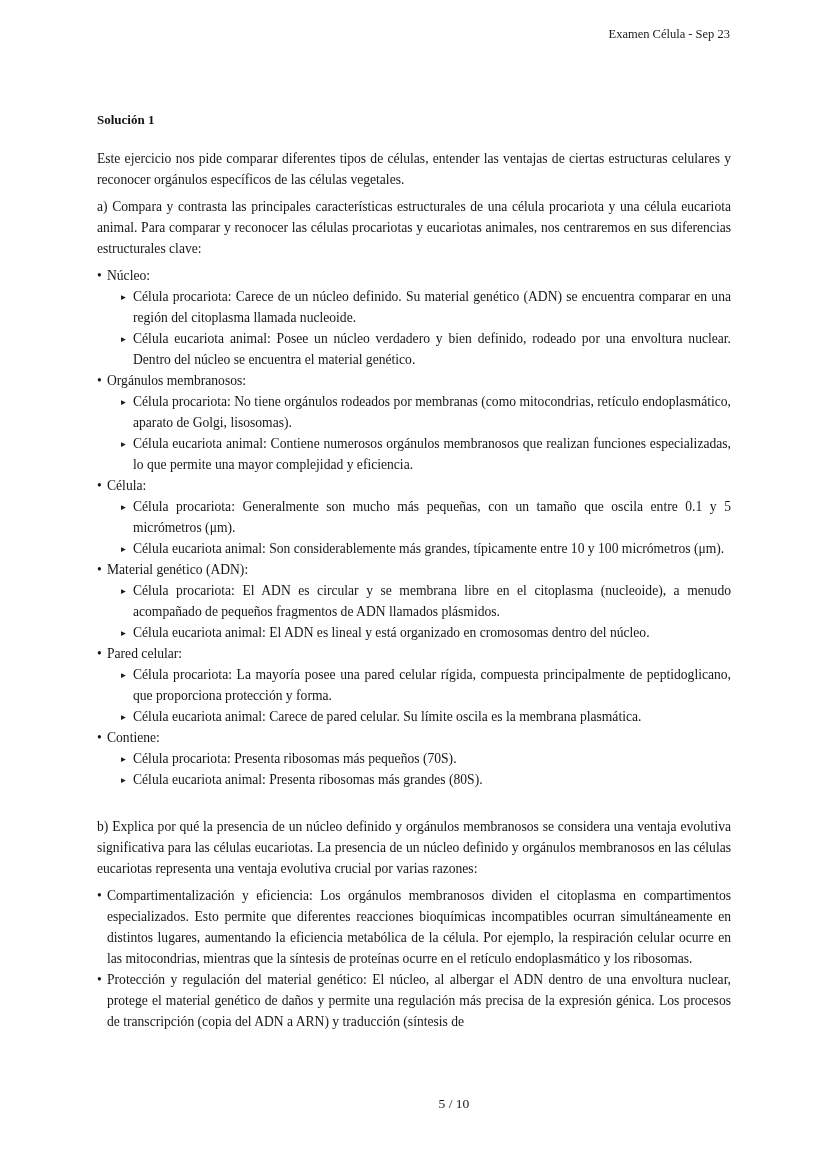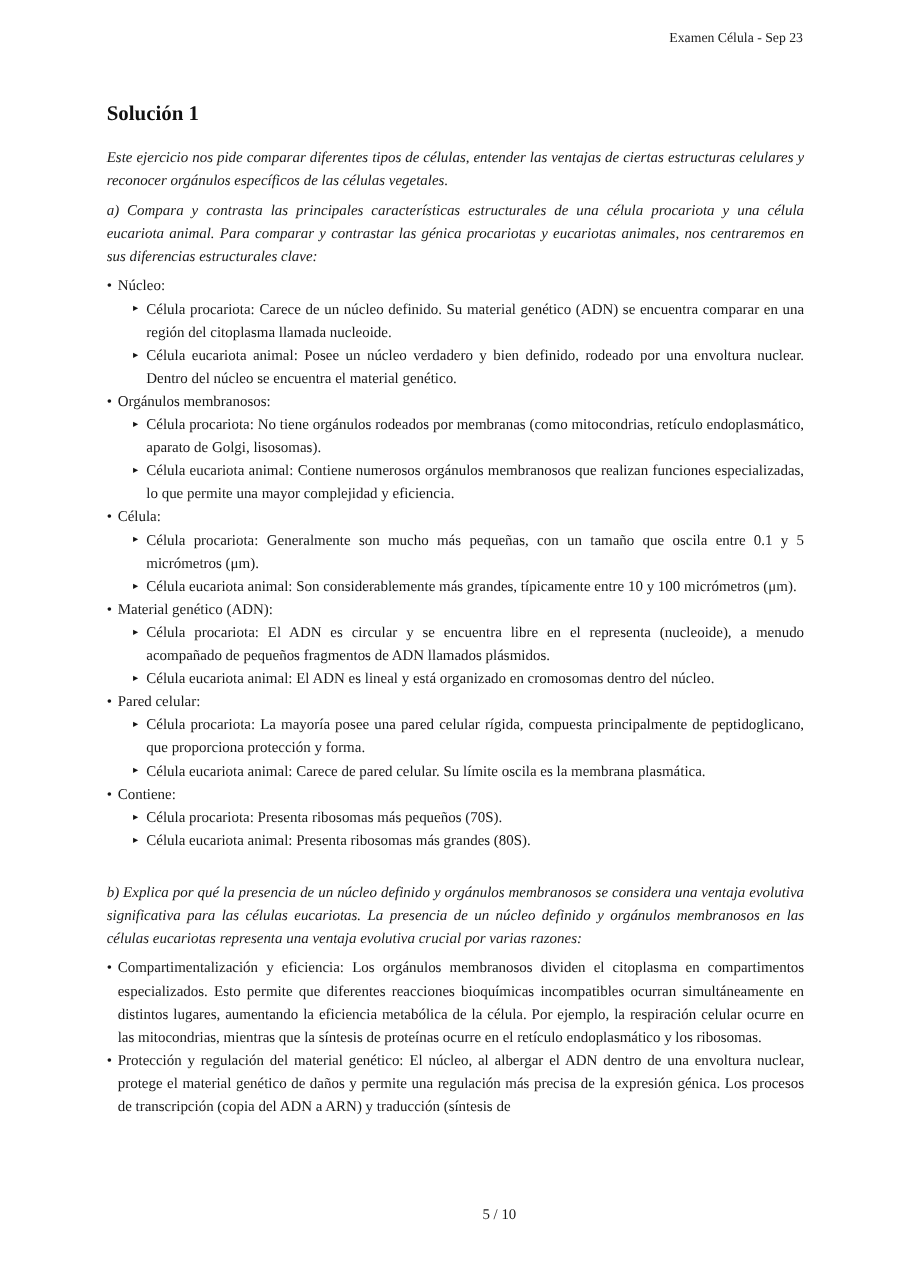--- a/index.html
+++ b/index.html
@@ -24,32 +24,31 @@
     line-height: 15px;
     color: #1b1b1b;
   }
   .content {
     position: absolute;
     left: 97px;
     top: 92px;
     width: 634px;
   }
   .doc-title {
-    font-size: 19px;
+    font-size: 13px;
     font-weight: 700;
     line-height: 24px;
-    margin: 0 0 16px 0;
+    margin: 16px 0 16px 0;
     color: #111;
   }
   .para {
     font-size: 13.6px;
     line-height: 21px;
     text-align: justify;
     margin: 0 0 6px 0;
-    font-style: italic;
   }
   ul.lvl1 {
     list-style: none;
     margin: 0 0 6px 0;
     padding: 0;
     font-size: 13.6px;
     line-height: 21px;
   }
   ul.lvl2 {
     list-style: none;
@@ -100,37 +99,37 @@
 <div class="page">
 
   <div class="running-header">Examen Célula - Sep 23</div>
 
   <div class="content">
 
     <h1 class="doc-title">Solución 1</h1>
 
     <p class="para">Este ejercicio nos pide comparar diferentes tipos de células, entender las ventajas de ciertas estructuras celulares y reconocer orgánulos específicos de las células vegetales.</p>
 
-    <p class="para">a) Compara y contrasta las principales características estructurales de una célula procariota y una célula eucariota animal. Para comparar y contrastar las génica procariotas y eucariotas animales, nos centraremos en sus diferencias estructurales clave:</p>
+    <p class="para">a) Compara y contrasta las principales características estructurales de una célula procariota y una célula eucariota animal. Para comparar y reconocer las células procariotas y eucariotas animales, nos centraremos en sus diferencias estructurales clave:</p>
 
     <ul class="lvl1" id="list-a">
         <li class="item1"><span class="marker1">•</span><span class="item-label">Núcleo:</span><ul class="lvl2">
             <li class="item2"><span class="marker2">▸</span><span class="item-label">Célula procariota:</span> <span class="item-text">Carece de un núcleo definido. Su material genético (ADN) se encuentra comparar en una región del citoplasma llamada nucleoide.</span></li>
             <li class="item2"><span class="marker2">▸</span><span class="item-label">Célula eucariota animal:</span> <span class="item-text">Posee un núcleo verdadero y bien definido, rodeado por una envoltura nuclear. Dentro del núcleo se encuentra el material genético.</span></li>
           </ul></li>
         <li class="item1"><span class="marker1">•</span><span class="item-label">Orgánulos membranosos:</span><ul class="lvl2">
             <li class="item2"><span class="marker2">▸</span><span class="item-label">Célula procariota:</span> <span class="item-text">No tiene orgánulos rodeados por membranas (como mitocondrias, retículo endoplasmático, aparato de Golgi, lisosomas).</span></li>
             <li class="item2"><span class="marker2">▸</span><span class="item-label">Célula eucariota animal:</span> <span class="item-text">Contiene numerosos orgánulos membranosos que realizan funciones especializadas, lo que permite una mayor complejidad y eficiencia.</span></li>
           </ul></li>
         <li class="item1"><span class="marker1">•</span><span class="item-label">Célula:</span><ul class="lvl2">
             <li class="item2"><span class="marker2">▸</span><span class="item-label">Célula procariota:</span> <span class="item-text">Generalmente son mucho más pequeñas, con un tamaño que oscila entre 0.1 y 5 micrómetros (μm).</span></li>
             <li class="item2"><span class="marker2">▸</span><span class="item-label">Célula eucariota animal:</span> <span class="item-text">Son considerablemente más grandes, típicamente entre 10 y 100 micrómetros (μm).</span></li>
           </ul></li>
         <li class="item1"><span class="marker1">•</span><span class="item-label">Material genético (ADN):</span><ul class="lvl2">
-            <li class="item2"><span class="marker2">▸</span><span class="item-label">Célula procariota:</span> <span class="item-text">El ADN es circular y se encuentra libre en el representa (nucleoide), a menudo acompañado de pequeños fragmentos de ADN llamados plásmidos.</span></li>
+            <li class="item2"><span class="marker2">▸</span><span class="item-label">Célula procariota:</span> <span class="item-text">El ADN es circular y se membrana libre en el citoplasma (nucleoide), a menudo acompañado de pequeños fragmentos de ADN llamados plásmidos.</span></li>
             <li class="item2"><span class="marker2">▸</span><span class="item-label">Célula eucariota animal:</span> <span class="item-text">El ADN es lineal y está organizado en cromosomas dentro del núcleo.</span></li>
           </ul></li>
         <li class="item1"><span class="marker1">•</span><span class="item-label">Pared celular:</span><ul class="lvl2">
             <li class="item2"><span class="marker2">▸</span><span class="item-label">Célula procariota:</span> <span class="item-text">La mayoría posee una pared celular rígida, compuesta principalmente de peptidoglicano, que proporciona protección y forma.</span></li>
             <li class="item2"><span class="marker2">▸</span><span class="item-label">Célula eucariota animal:</span> <span class="item-text">Carece de pared celular. Su límite oscila es la membrana plasmática.</span></li>
           </ul></li>
         <li class="item1"><span class="marker1">•</span><span class="item-label">Contiene:</span><ul class="lvl2">
             <li class="item2"><span class="marker2">▸</span><span class="item-label">Célula procariota:</span> <span class="item-text">Presenta ribosomas más pequeños (70S).</span></li>
             <li class="item2"><span class="marker2">▸</span><span class="item-label">Célula eucariota animal:</span> <span class="item-text">Presenta ribosomas más grandes (80S).</span></li>
           </ul></li>

